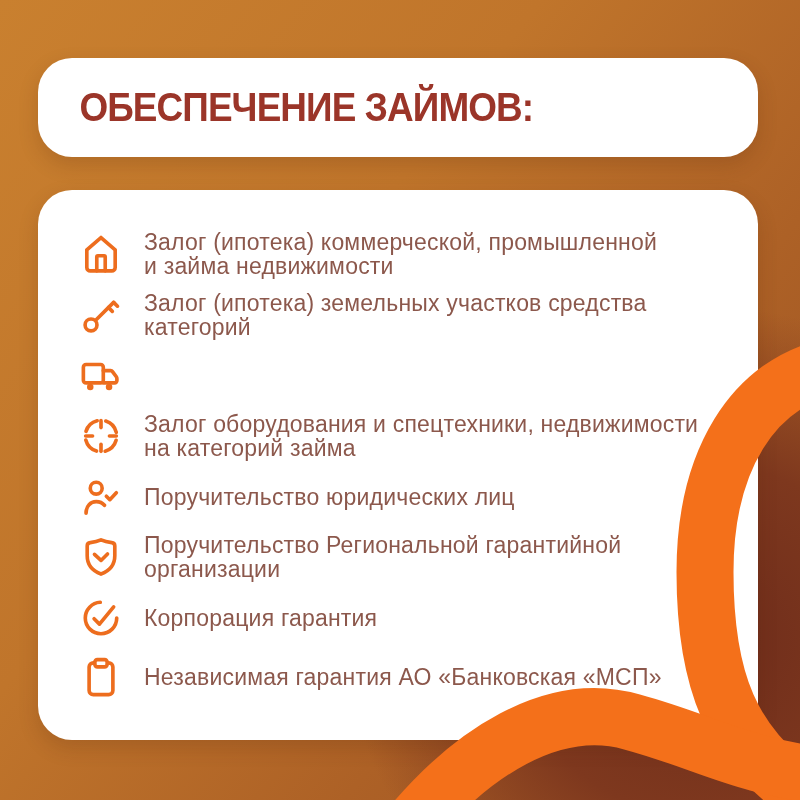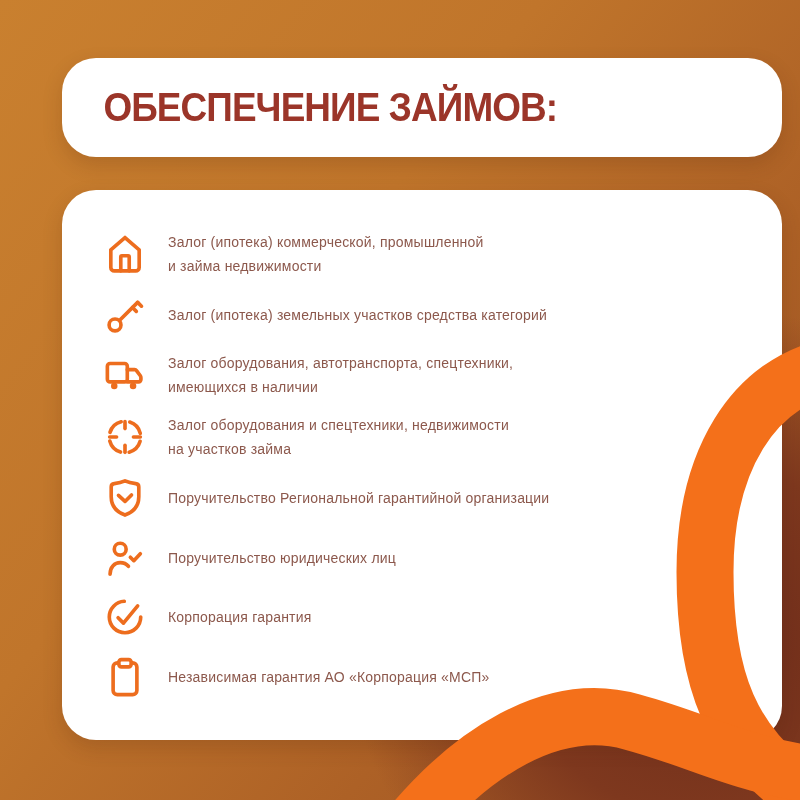--- a/index.html
+++ b/index.html
@@ -7,38 +7,37 @@
   .canvas{
     position:relative;width:800px;height:800px;overflow:hidden;
     background:
       radial-gradient(62% 58% at 88% 80%, #6E2C1B 0%, #7E381E 38%, rgba(126,56,30,0) 72%),
       linear-gradient(128deg, #C9802F 0%, #C0752B 38%, #AD6126 68%, #9A5124 100%);
   }
   .card{
     position:absolute;left:38px;width:720px;background:#FFFFFF;
     border-radius:34px;box-shadow:0 8px 20px rgba(80,35,10,0.18);
     box-sizing:border-box;
-    margin-left:24px;
   }
   .title-card{top:58px;height:99px;display:flex;align-items:center;}
   .title-card h1{
     margin:0;padding-left:46px;font-size:41px;font-weight:bold;
     color:#9B3529;letter-spacing:-1px;white-space:nowrap;
     transform:scaleX(0.9);transform-origin:left center;
   }
   .list-card{
     top:190px;height:550px;
     display:flex;flex-direction:column;justify-content:space-evenly;
     padding:26px 34px 26px 40px;
   }
   .row{display:flex;align-items:center;gap:20px;}
   .row .icon{flex:0 0 46px;}
   .row .icon svg{width:46px;height:46px;display:block;}
   .row .txt{
-    font-size:14px;line-height:24px;color:#8C584C;letter-spacing:0.2px;
+    font-size:23px;line-height:24px;color:#8C584C;letter-spacing:0.2px;
   }
   .ic{fill:none;stroke:#ED6D1E;stroke-width:1.9;stroke-linecap:round;stroke-linejoin:round;}
   .ic-fill{fill:#ED6D1E;stroke:none;}
   .ic-clip{fill:#FFFFFF;stroke:#ED6D1E;stroke-width:1.9;}
   .ribbons{position:absolute;left:0;top:0;width:800px;height:800px;pointer-events:none;}
   .ribbon{fill:none;stroke:#F4701A;stroke-width:57;}
 </style>
 </head>
 <body>
 
@@ -80,65 +79,61 @@
 
     <div class="row">
       <span class="icon">
         <svg viewBox="0 0 24 24">
             <rect class="ic" x="2.8" y="6" width="10.4" height="9.6" rx="1.4"></rect>
             <path class="ic" d="M13.2 9.2 H17 C17.4 9.2 17.8 9.4 18 9.7 L20 12.4 C20.2 12.7 20.3 13 20.3 13.4 V14.4 C20.3 15 19.8 15.6 19.1 15.6 H13.2"></path>
             <circle class="ic-fill" cx="6.4" cy="17.7" r="1.7"></circle>
             <circle class="ic-fill" cx="16.2" cy="17.7" r="1.7"></circle>
           </svg>
       </span>
-      <div class="txt">
-        <div>Залог оборудования, автотранспорта, спецтехники,</div>
-        <div>имеющихся в наличии</div>
-      </div>
     </div>
 
     <div class="row">
       <span class="icon">
         <svg viewBox="0 0 24 24">
             <circle class="ic" cx="12" cy="12" r="8.2" stroke-dasharray="8.28 4.6" stroke-dashoffset="10.58"></circle>
             <path class="ic" d="M12 4 V7.6"></path>
             <path class="ic" d="M12 20 V16.4"></path>
             <path class="ic" d="M4 12 H7.6"></path>
             <path class="ic" d="M20 12 H16.4"></path>
           </svg>
       </span>
       <div class="txt">
         <div>Залог оборудования и спецтехники, недвижимости</div>
-        <div>на участков займа</div>
-      </div>
-    </div>
-
-    <div class="row">
-      <span class="icon">
-        <svg viewBox="0 0 24 24">
-            <path class="ic" d="M4.8 6.2 C4.8 5.3 5.5 4.6 6.4 4.5 C8.4 4.3 10.3 3.9 12 3.1 C13.7 3.9 15.6 4.3 17.6 4.5 C18.5 4.6 19.2 5.3 19.2 6.2 V11.4 C19.2 16.4 16.4 19.3 12 20.9 C7.6 19.3 4.8 16.4 4.8 11.4 Z"></path>
-            <path class="ic" d="M8.6 10.6 L12 13.8 L15.4 10.4"></path>
-          </svg>
-      </span>
-      <div class="txt">
-        <div>Поручительство Региональной гарантийной организации</div>
-        <div></div>
+        <div>на категорий займа</div>
       </div>
     </div>
 
     <div class="row">
       <span class="icon">
         <svg viewBox="0 0 24 24">
             <circle class="ic" cx="9.5" cy="7.4" r="3.1"></circle>
             <path class="ic" d="M4.2 20.5 C4.2 16.6 6.6 14.4 9.5 14.4 C11.3 14.4 12.8 15.1 13.8 16.3"></path>
             <path class="ic" d="M14.8 11.6 L16.6 13.4 L20 9.8"></path>
           </svg>
       </span>
       <div class="txt">
         <div>Поручительство юридических лиц</div>
+        <div></div>
+      </div>
+    </div>
+
+    <div class="row">
+      <span class="icon">
+        <svg viewBox="0 0 24 24">
+            <path class="ic" d="M4.8 6.2 C4.8 5.3 5.5 4.6 6.4 4.5 C8.4 4.3 10.3 3.9 12 3.1 C13.7 3.9 15.6 4.3 17.6 4.5 C18.5 4.6 19.2 5.3 19.2 6.2 V11.4 C19.2 16.4 16.4 19.3 12 20.9 C7.6 19.3 4.8 16.4 4.8 11.4 Z"></path>
+            <path class="ic" d="M8.6 10.6 L12 13.8 L15.4 10.4"></path>
+          </svg>
+      </span>
+      <div class="txt">
+        <div>Поручительство Региональной гарантийной организации</div>
         <div></div>
       </div>
     </div>
 
     <div class="row">
       <span class="icon">
         <svg viewBox="0 0 24 24">
             <circle class="ic" cx="12" cy="12" r="8.2" stroke-dasharray="38 13.52"></circle>
             <path class="ic" d="M8.4 12.4 L11.2 15.2 L18.6 6.2"></path>
           </svg>
@@ -150,21 +145,21 @@
     </div>
 
     <div class="row">
       <span class="icon">
         <svg viewBox="0 0 24 24">
             <rect class="ic" x="5.8" y="4.6" width="12.4" height="16.6" rx="2.2"></rect>
             <rect class="ic-clip" x="8.8" y="2.9" width="6.4" height="3.8" rx="1.3"></rect>
           </svg>
       </span>
       <div class="txt">
-        <div>Независимая гарантия АО «Корпорация «МСП»</div>
+        <div>Независимая гарантия АО «Банковская «МСП»</div>
         <div></div>
       </div>
     </div>
 
   </div>
 
   <svg class="ribbons" viewBox="0 0 800 800">
     <path class="ribbon" d="M 834 366 C 752 382 705 462 705 572 C 705 676 728 748 814 802"></path>
     <path class="ribbon" d="M 396 844 C 470 748 556 700 632 722 C 706 742 738 766 836 778"></path>
   </svg>

